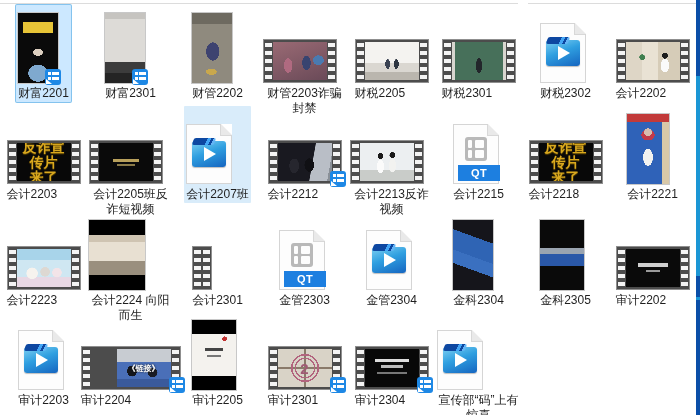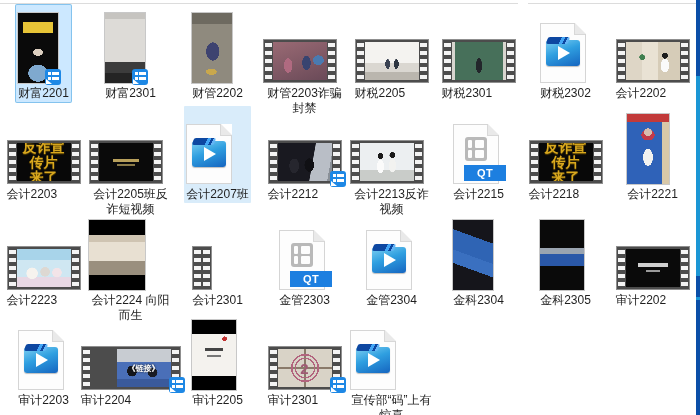--- a/index.html
+++ b/index.html
@@ -74,21 +74,21 @@
   .playtri{position:absolute;top:6px;left:12px;width:0;height:0;
     border-left:12px solid #ffffff;border-top:7px solid transparent;border-bottom:7px solid transparent;}
 
   
   .qtglyph{position:relative;width:22px;height:24px;margin-top:-10px;
     background:#b9b9b9;border-radius:3px;}
   .qtglyph:before{content:"";position:absolute;left:3px;top:3px;width:4px;height:8px;
     background:#fdfdfd;box-shadow:0 10px 0 #fdfdfd;border-radius:1px;}
   .qtglyph:after{content:"";position:absolute;left:10px;top:3px;width:9px;height:8px;
     background:#fdfdfd;box-shadow:0 10px 0 #fdfdfd;border-radius:1px;}
-  .qtbanner{position:absolute;bottom:2px;left:10px;width:42px;height:16px;background:#1d7fe0;
+  .qtbanner{position:absolute;bottom:2px;left:4px;width:42px;height:16px;background:#1d7fe0;
     display:flex;align-items:center;justify-content:center;
     color:#ffffff;font-weight:bold;font-size:11px;letter-spacing:.5px;}
 
   
   .badge{
     position:absolute;width:16px;height:16px;border-radius:3px;background:#1e88e5;
     right:-3px;bottom:-2px;
     background-image:
       linear-gradient(#fff,#fff),linear-gradient(#fff,#fff),
       linear-gradient(#fff,#fff),linear-gradient(#fff,#fff);
@@ -521,20 +521,33 @@
             <div class="spro"></div>
           </div>
           <div class="badge"></div>
         </div>
       <div class="label">审计2301</div>
     </div>
   </div>
     <div class="cell">
     <div class="itembox">
       <div class="thumbArea">
+          <div class="film">
+            <div class="spro"></div>
+            <div class="img v-calligraphy"></div>
+            <div class="spro"></div>
+          </div>
+          <div class="badge"></div>
+        </div>
+      <div class="label">审计2304</div>
+    </div>
+  </div>
+    <div class="cell">
+    <div class="itembox">
+      <div class="thumbArea">
           <div class="page">
             <div class="fold"></div>
             <div class="vidrect">
               <div class="vidflap"></div>
               <div class="playtri"></div>
             </div>
           </div>
         </div>
       <div class="label">宣传部“码”上有惊喜</div>
     </div>

